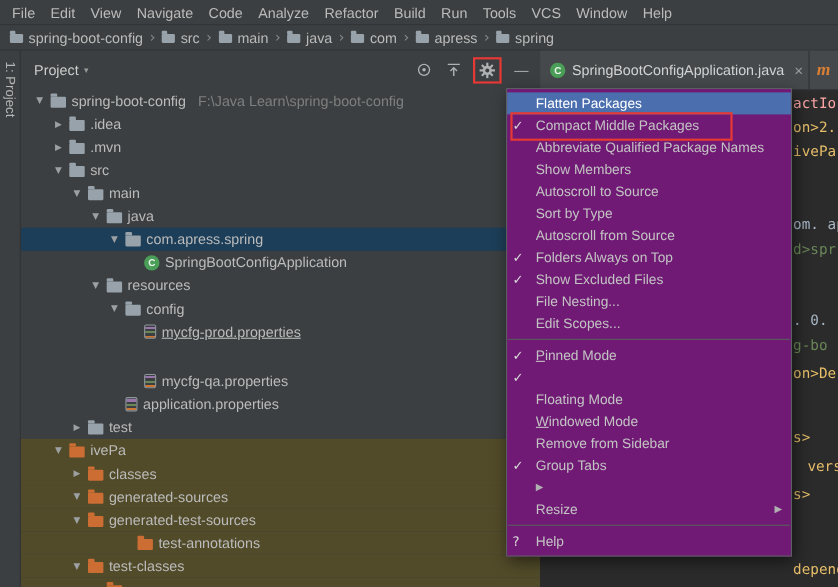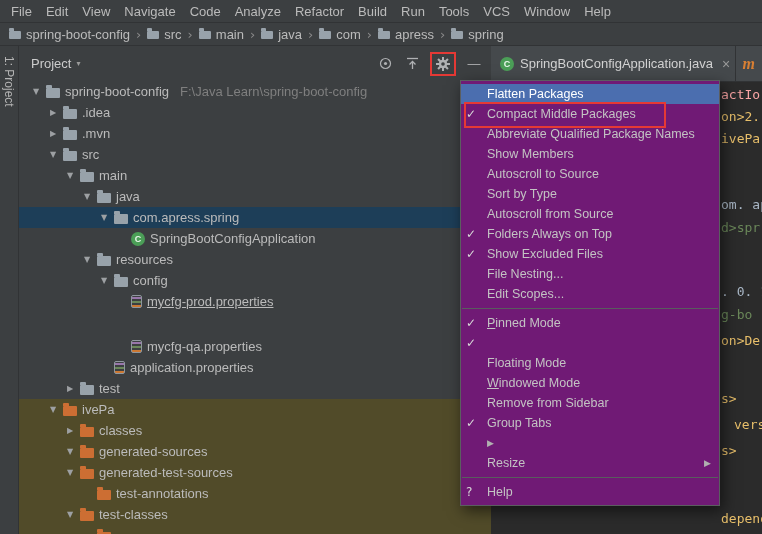--- a/index.html
+++ b/index.html
@@ -258,21 +258,21 @@
           <div class="row excluded" style="padding-left: 46px;">
             <span class="arrow">▼</span>
             <span class="ic-folder exc"></span>
             <span class="row-label">generated-sources</span>
           </div>
           <div class="row excluded" style="padding-left: 46px;">
             <span class="arrow">▼</span>
             <span class="ic-folder exc"></span>
             <span class="row-label">generated-test-sources</span>
           </div>
-          <div class="row excluded" style="padding-left: 63px;">
+          <div class="row excluded" style="padding-left: 91px;">
             <span class="arrow-spacer"></span>
             <span class="ic-folder exc"></span>
             <span class="row-label">test-annotations</span>
           </div>
           <div class="row excluded" style="padding-left: 46px;">
             <span class="arrow">▼</span>
             <span class="ic-folder exc"></span>
             <span class="row-label">test-classes</span>
           </div>
           <div class="row excluded" style="padding-left: 63px;">

